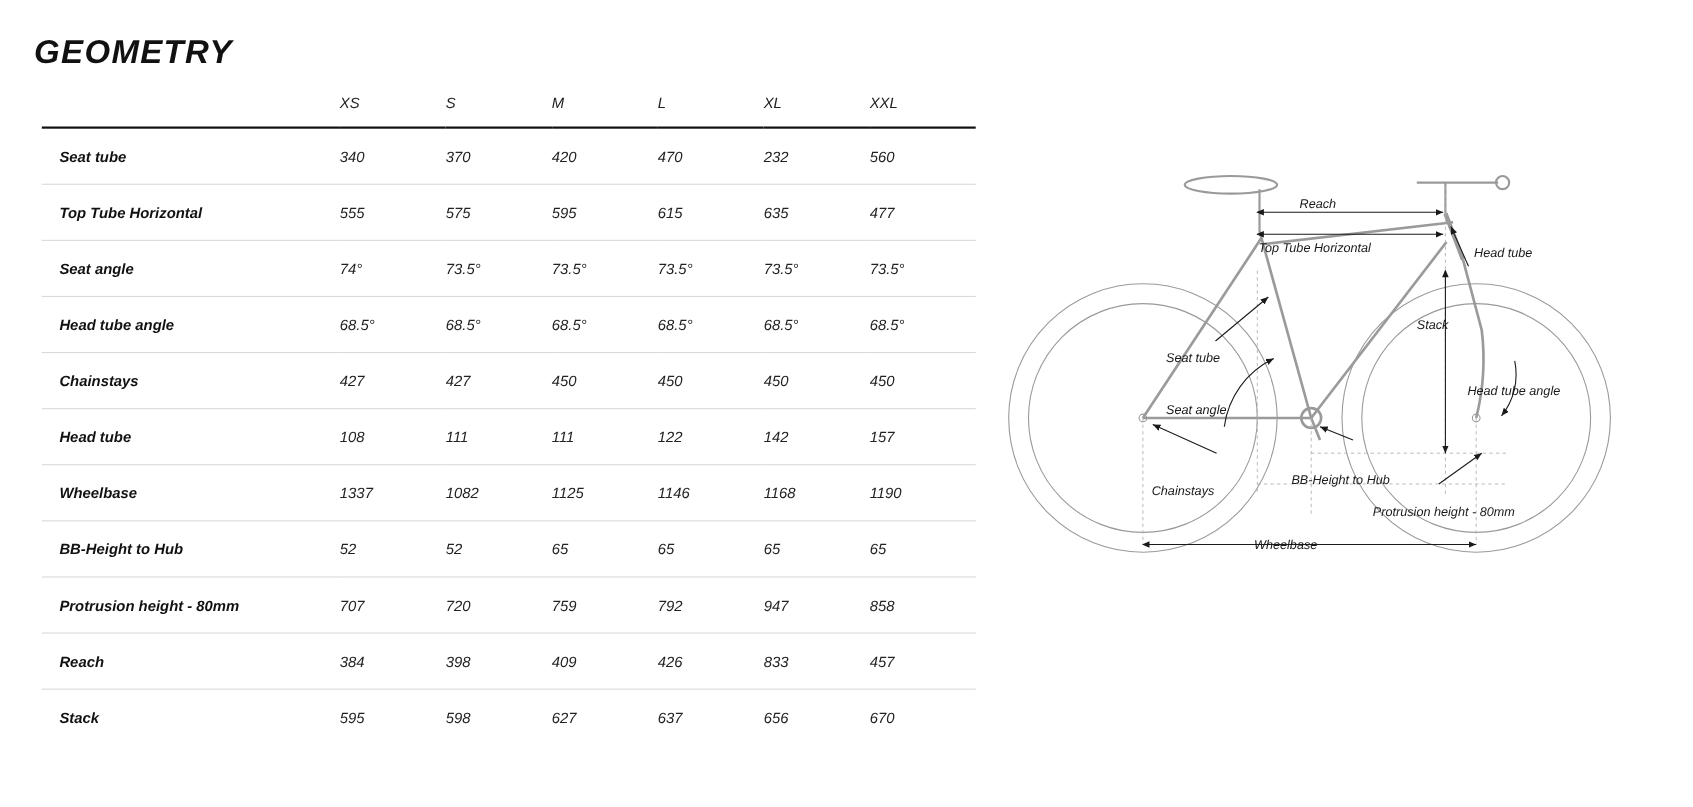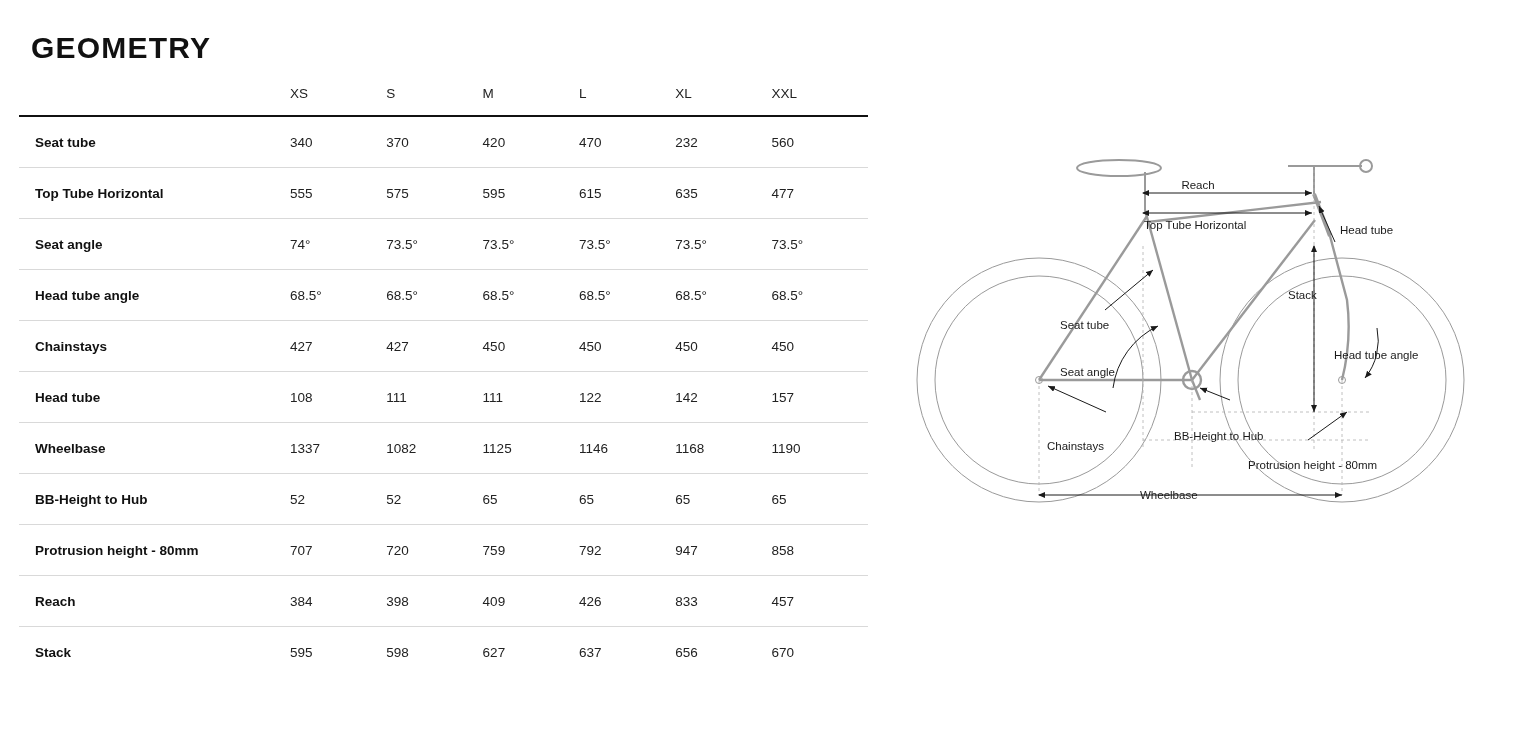--- a/index.html
+++ b/index.html
@@ -12,35 +12,36 @@
     height: 734px;
     font-family: "Liberation Sans", sans-serif;
     color: #1a1a1a;
     overflow: hidden;
     position: relative;
   }
   #page {
     position: relative;
     width: 1515px;
     height: 734px;
+    font-style: italic;
   }
   
   #page-title {
     position: absolute;
     left: 31px;
     top: 31px;
     font-size: 30px;
     font-weight: bold;
     letter-spacing: 1.2px;
     color: #111111;
   }
   
   #geometry-table-wrap {
     position: absolute;
-    left: 19px;
+    left: 38px;
     top: 86px;
     width: 849px;
   }
   table.geo {
     border-collapse: collapse;
     width: 849px;
     table-layout: fixed;
   }
   table.geo col.label { width: 270px; }
   table.geo col.size  { width: 96px; }

